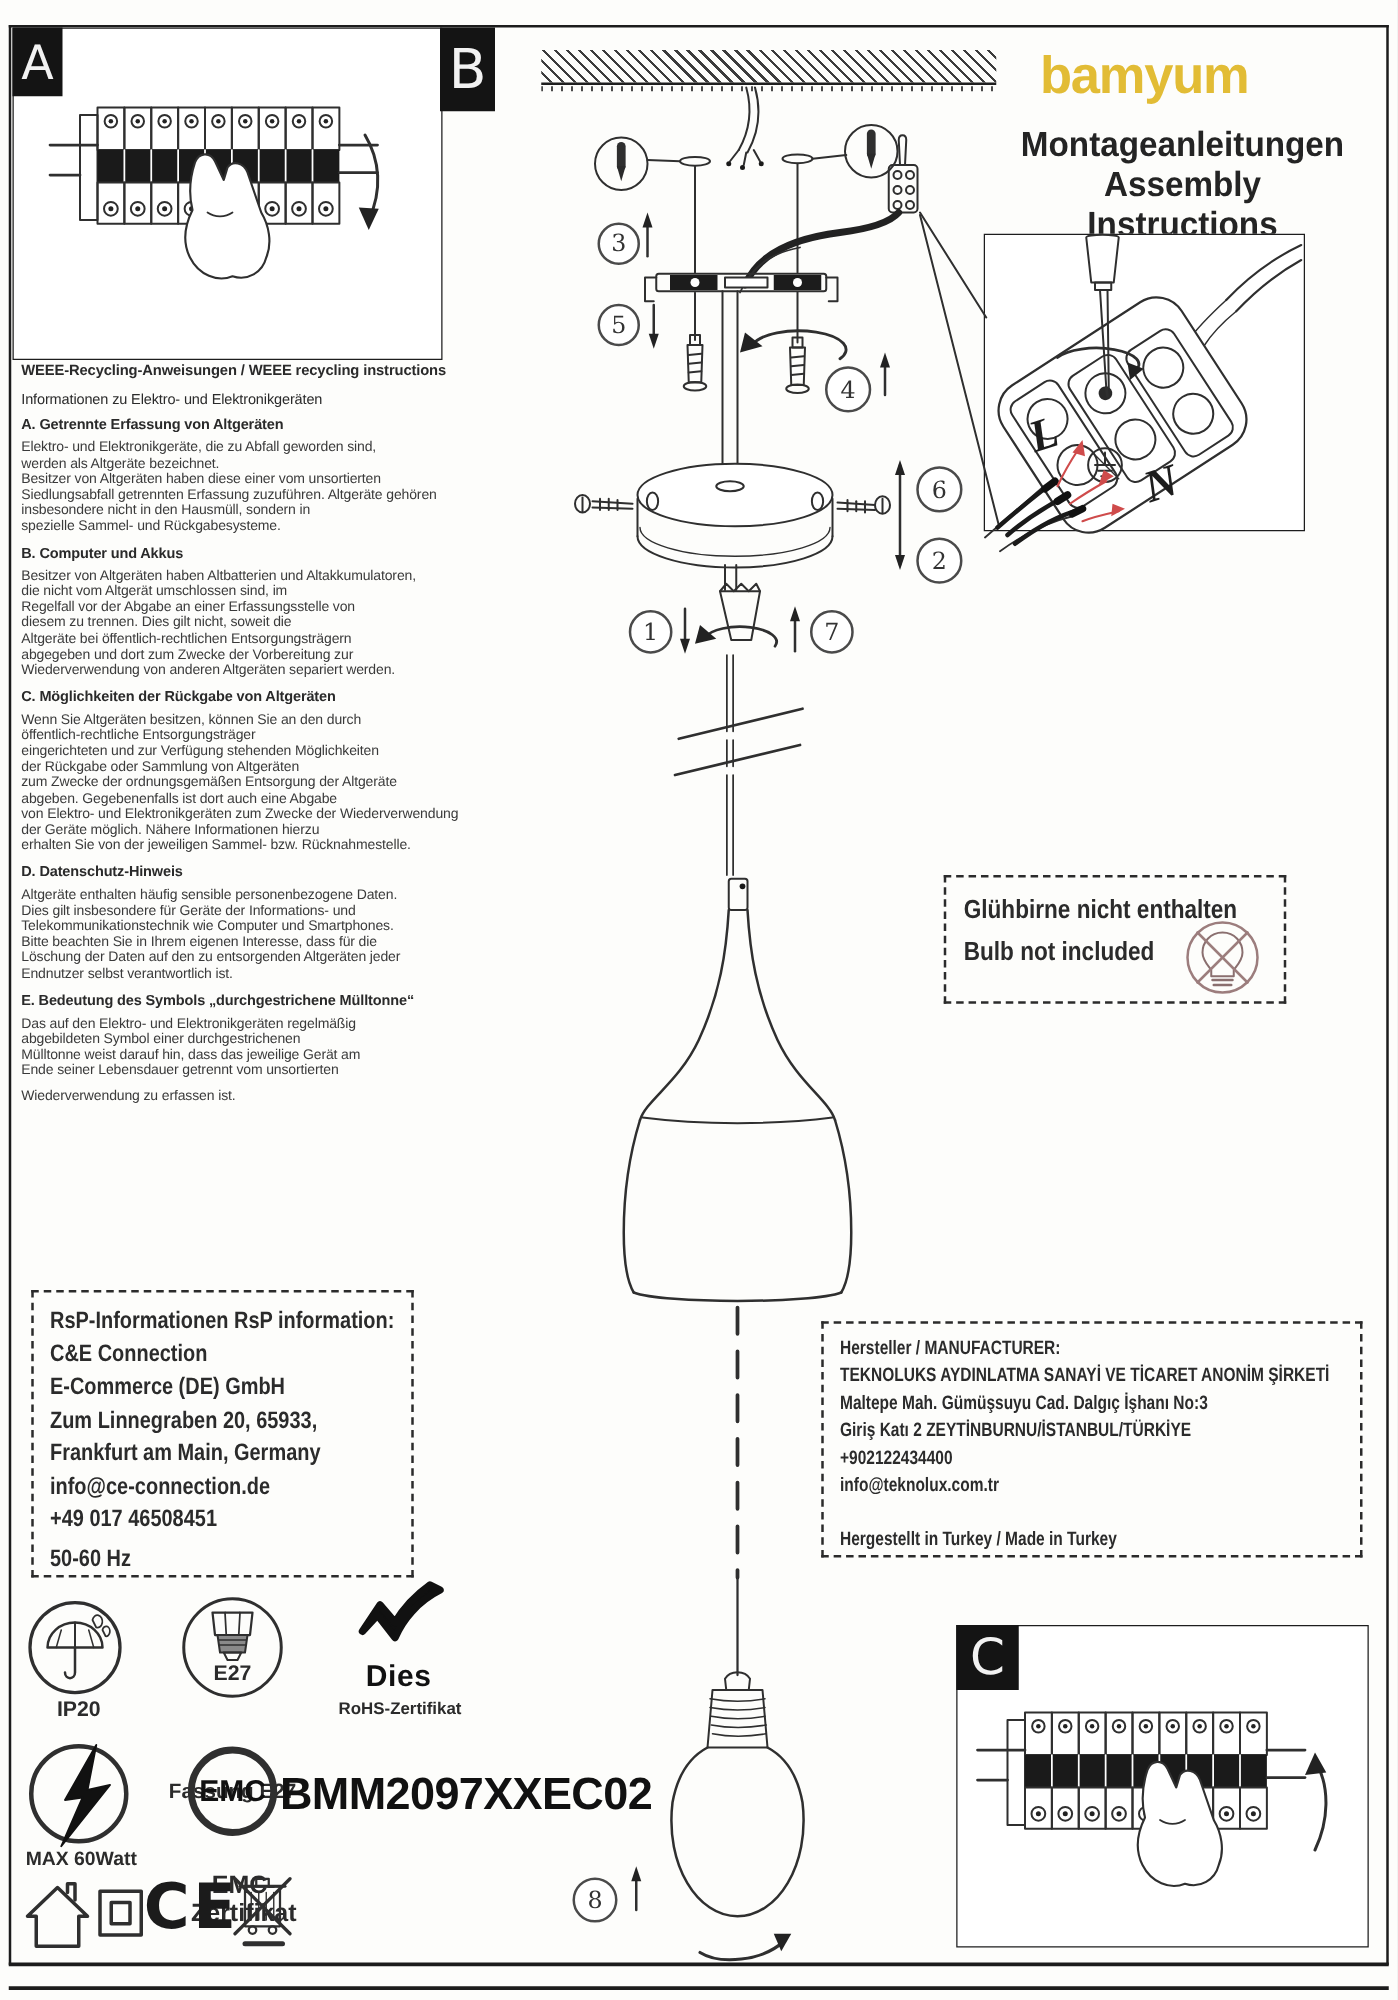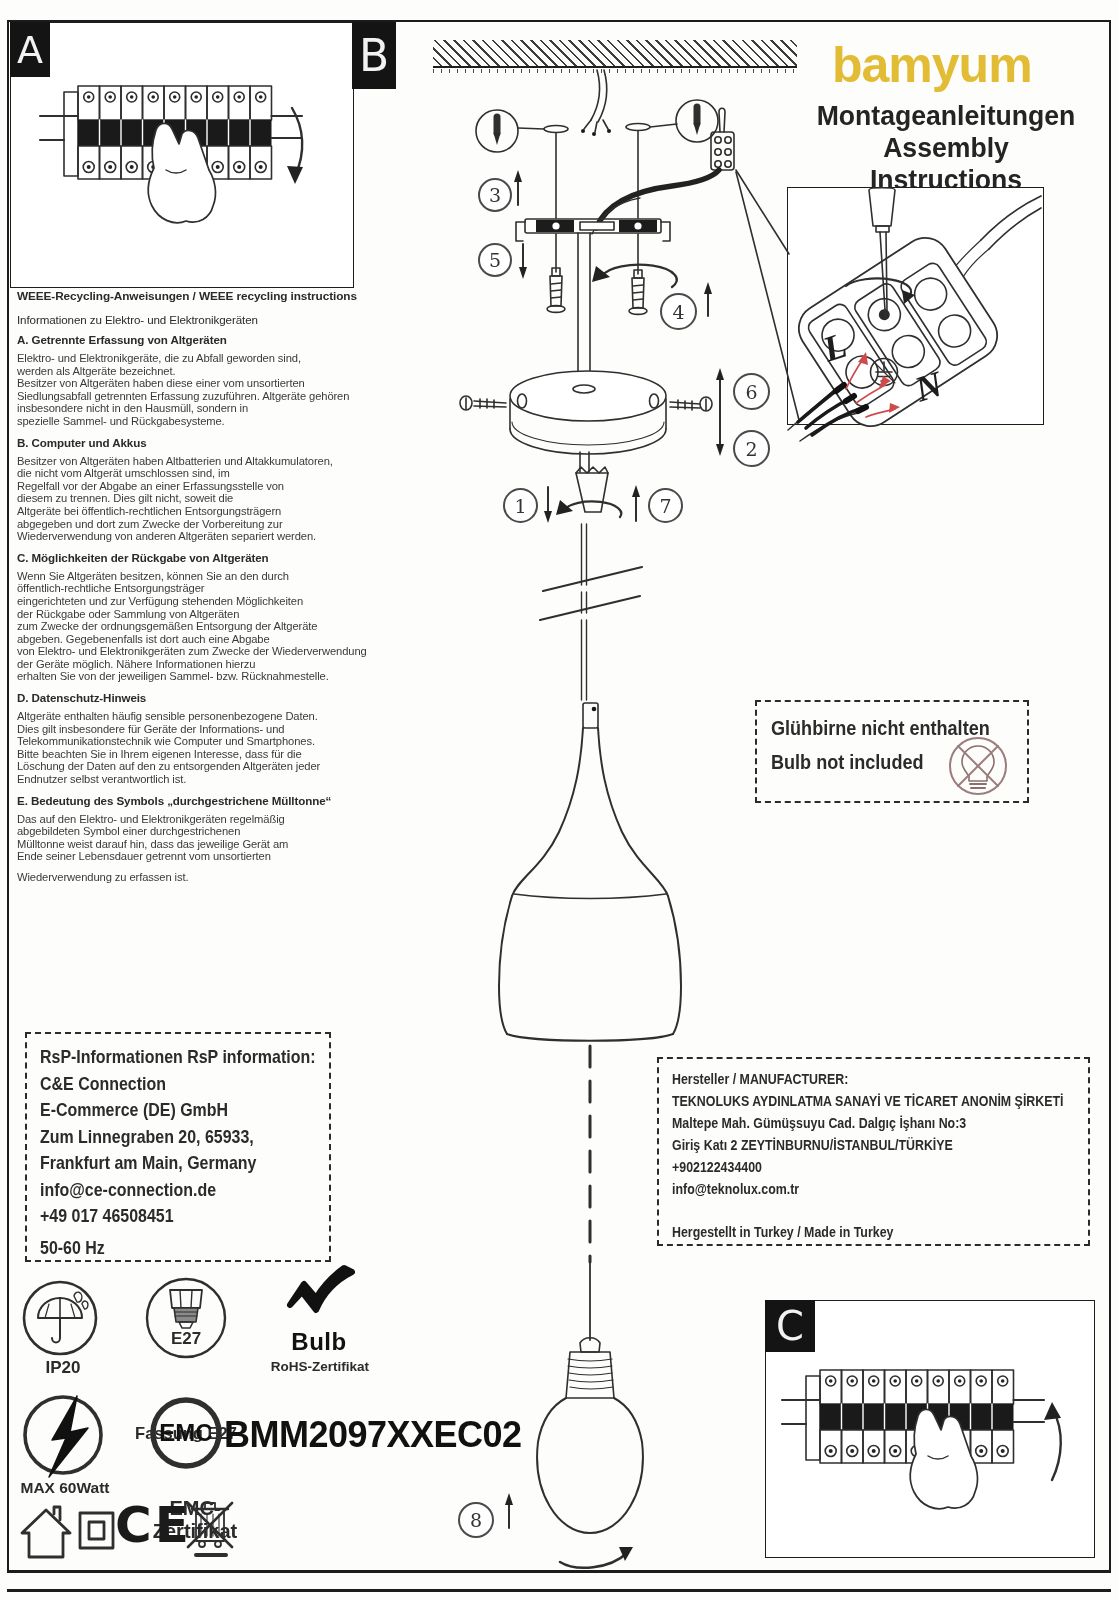--- a/index.html
+++ b/index.html
@@ -14,21 +14,21 @@
   .frame-right{left:1109px;top:20px;width:2px;height:1552px;background:#1c1c1c;}
   .frame-bot1{left:7px;top:1570px;width:1104px;height:3px;background:#1c1c1c;}
   .frame-bot2{left:7px;top:1589px;width:1104px;height:3px;background:#1c1c1c;}
 
   
   .secbox{border:1.7px solid #1d1d1d;background:#fff;}
   .seclabel{background:#141414;color:#f2f2f2;display:flex;align-items:center;justify-content:center;
             font-family:"DejaVu Sans",sans-serif;font-weight:400;}
 
   
-  .brand{font-weight:700;font-size:50px;letter-spacing:-1px;color:#e2bc35;}
+  .brand{font-weight:700;font-size:42px;letter-spacing:-1px;color:#e2bc35;}
   .doc-title{font-weight:700;font-size:28px;line-height:32px;color:#242424;text-align:center;
              transform:scaleX(0.95);transform-origin:50% 0;}
 
   
   .ceiling{left:433px;top:40px;width:364px;height:26px;
            background:repeating-linear-gradient(45deg,transparent 0 5px,#3c3c3c 5px 6.8px);
            border-bottom:2.6px solid #1f1f1f;}
   .ceilticks{left:433px;top:69px;width:364px;height:4px;
            background:repeating-linear-gradient(90deg,#4a4a4a 0 1.5px,transparent 1.5px 8px);}
 
@@ -177,21 +177,21 @@
   <div class="abs step" style="left:478px;top:243px;width:30px;height:30px;">5</div>
   <div class="abs step" style="left:660px;top:293px;width:33px;height:33px;">4</div>
   <div class="abs step" style="left:733px;top:373px;width:33px;height:33px;">6</div>
   <div class="abs step" style="left:733px;top:430px;width:33px;height:33px;">2</div>
   <div class="abs step" style="left:503px;top:488px;width:31px;height:31px;">1</div>
   <div class="abs step" style="left:648px;top:488px;width:31px;height:31px;">7</div>
   <div class="abs step" style="left:458px;top:1502px;width:32px;height:32px;">8</div>
 
   <div class="abs iconlab" style="left:28px;top:1358px;width:70px;font-size:17px;">IP20</div>
   <div class="abs iconlab" style="left:120px;top:1424px;width:132px;font-size:16.5px;">Fassung E27</div>
-  <div class="abs rohsbig" style="left:283px;top:1328px;width:72px;">Bulb</div>
+  <div class="abs rohsbig" style="left:283px;top:1328px;width:72px;">Dies</div>
   <div class="abs iconlab" style="left:255px;top:1359px;width:130px;font-size:13.5px;">RoHS-Zertifikat</div>
   <div class="abs iconlab" style="left:15px;top:1479px;width:100px;font-size:15.5px;">MAX 60Watt</div>
   <div class="abs iconlab" style="left:135px;top:1479px;width:120px;font-size:20px;margin-top:18px;">EMC-Zertifikat</div>
   <div class="abs model" style="left:224px;top:1414px;">BMM2097XXEC02</div>
   <div class="abs cemark" style="left:115px;top:1496px;">CE</div>
 
   <svg class="overlay" width="1118" height="1600" viewBox="0 0 1118 1600" stroke="#2f2f2f" stroke-width="1.6" fill="none" stroke-linecap="round" stroke-linejoin="round">
     <defs>
       <g id="bstrip">
         <rect x="0" y="10" width="14" height="84"></rect>

